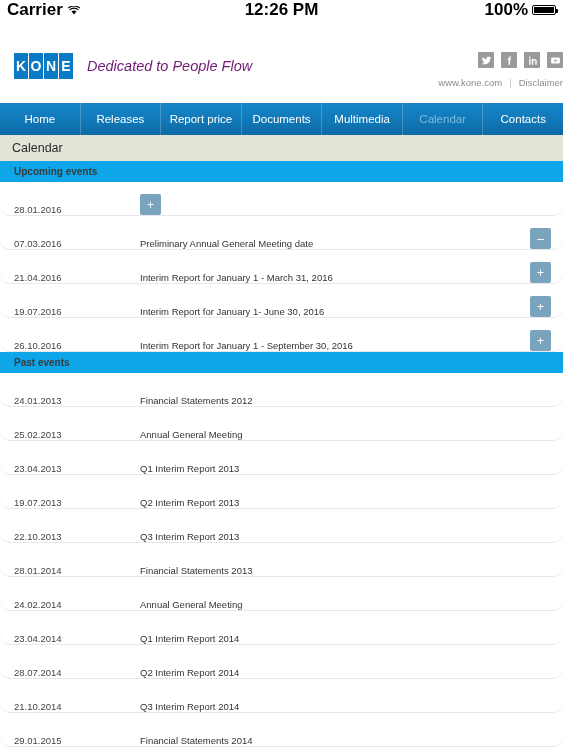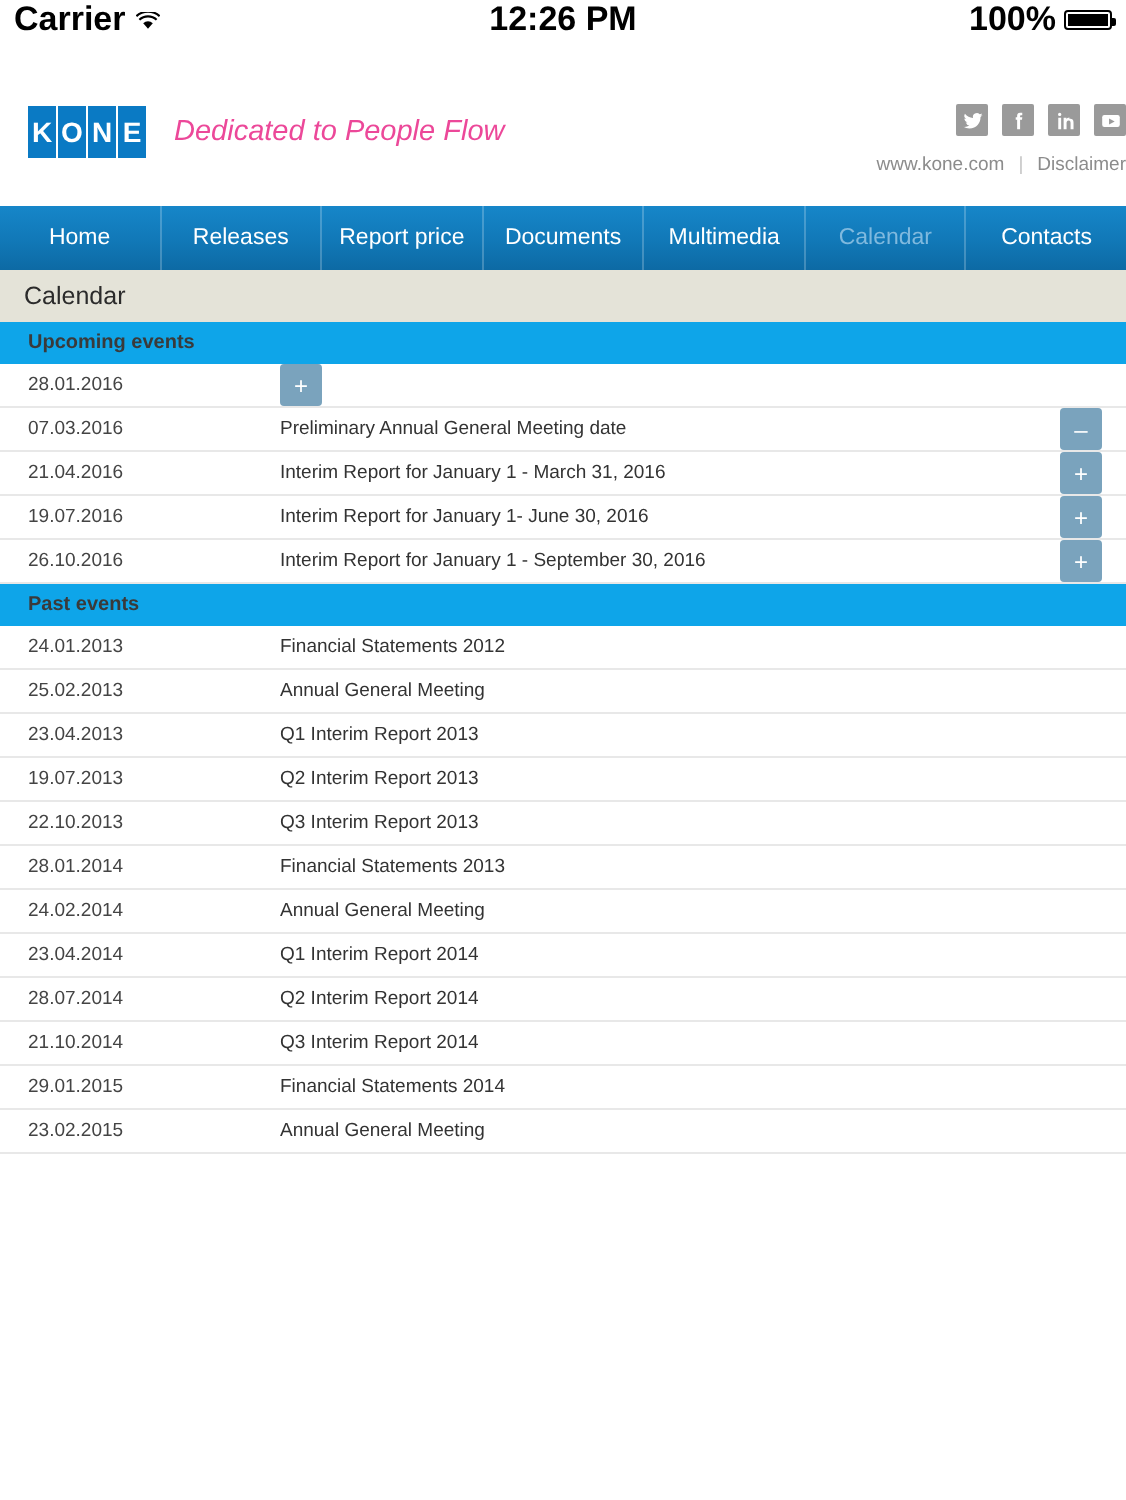--- a/index.html
+++ b/index.html
@@ -63,21 +63,21 @@
     background: #0a7ac4;
     color: #ffffff;
     font-size: 14px; font-weight: bold;
     display: flex; align-items: center; justify-content: center;
     letter-spacing: 0;
   }
   .tagline {
     margin-left: 14px;
     font-style: italic;
     font-size: 14.5px;
-    color: #ec4899;
+    color: #701a75;
     white-space: nowrap;
   }
   .header-right {
     position: absolute; right: 0; top: 32px;
     display: flex; flex-direction: column; align-items: flex-end;
   }
   .socials { display: flex; gap: 7px; }
   .soc {
     width: 16px; height: 16px;
     background: #9a9a9a;
@@ -130,25 +130,26 @@
     display: flex; align-items: center;
     padding: 0 14px;
     font-size: 10px;
     font-weight: bold;
     color: #3a3a3a;
   }
 
   
   .rows { background: #ffffff; }
   .row {
-    height: 22px;
-    display: flex; align-items: center;
+    height: 34px;
+    display: flex; align-items: flex-end;
     border-bottom: 1px solid #e8e8e8;
     padding: 0 12px 0 14px;
     position: relative;
+    border-radius: 10px;
   }
   .row-date {
     width: 126px; flex: none;
     font-size: 9.5px;
     color: #444444;
   }
   .row-title {
     flex: 1;
     font-size: 9.5px;
     color: #333333;

